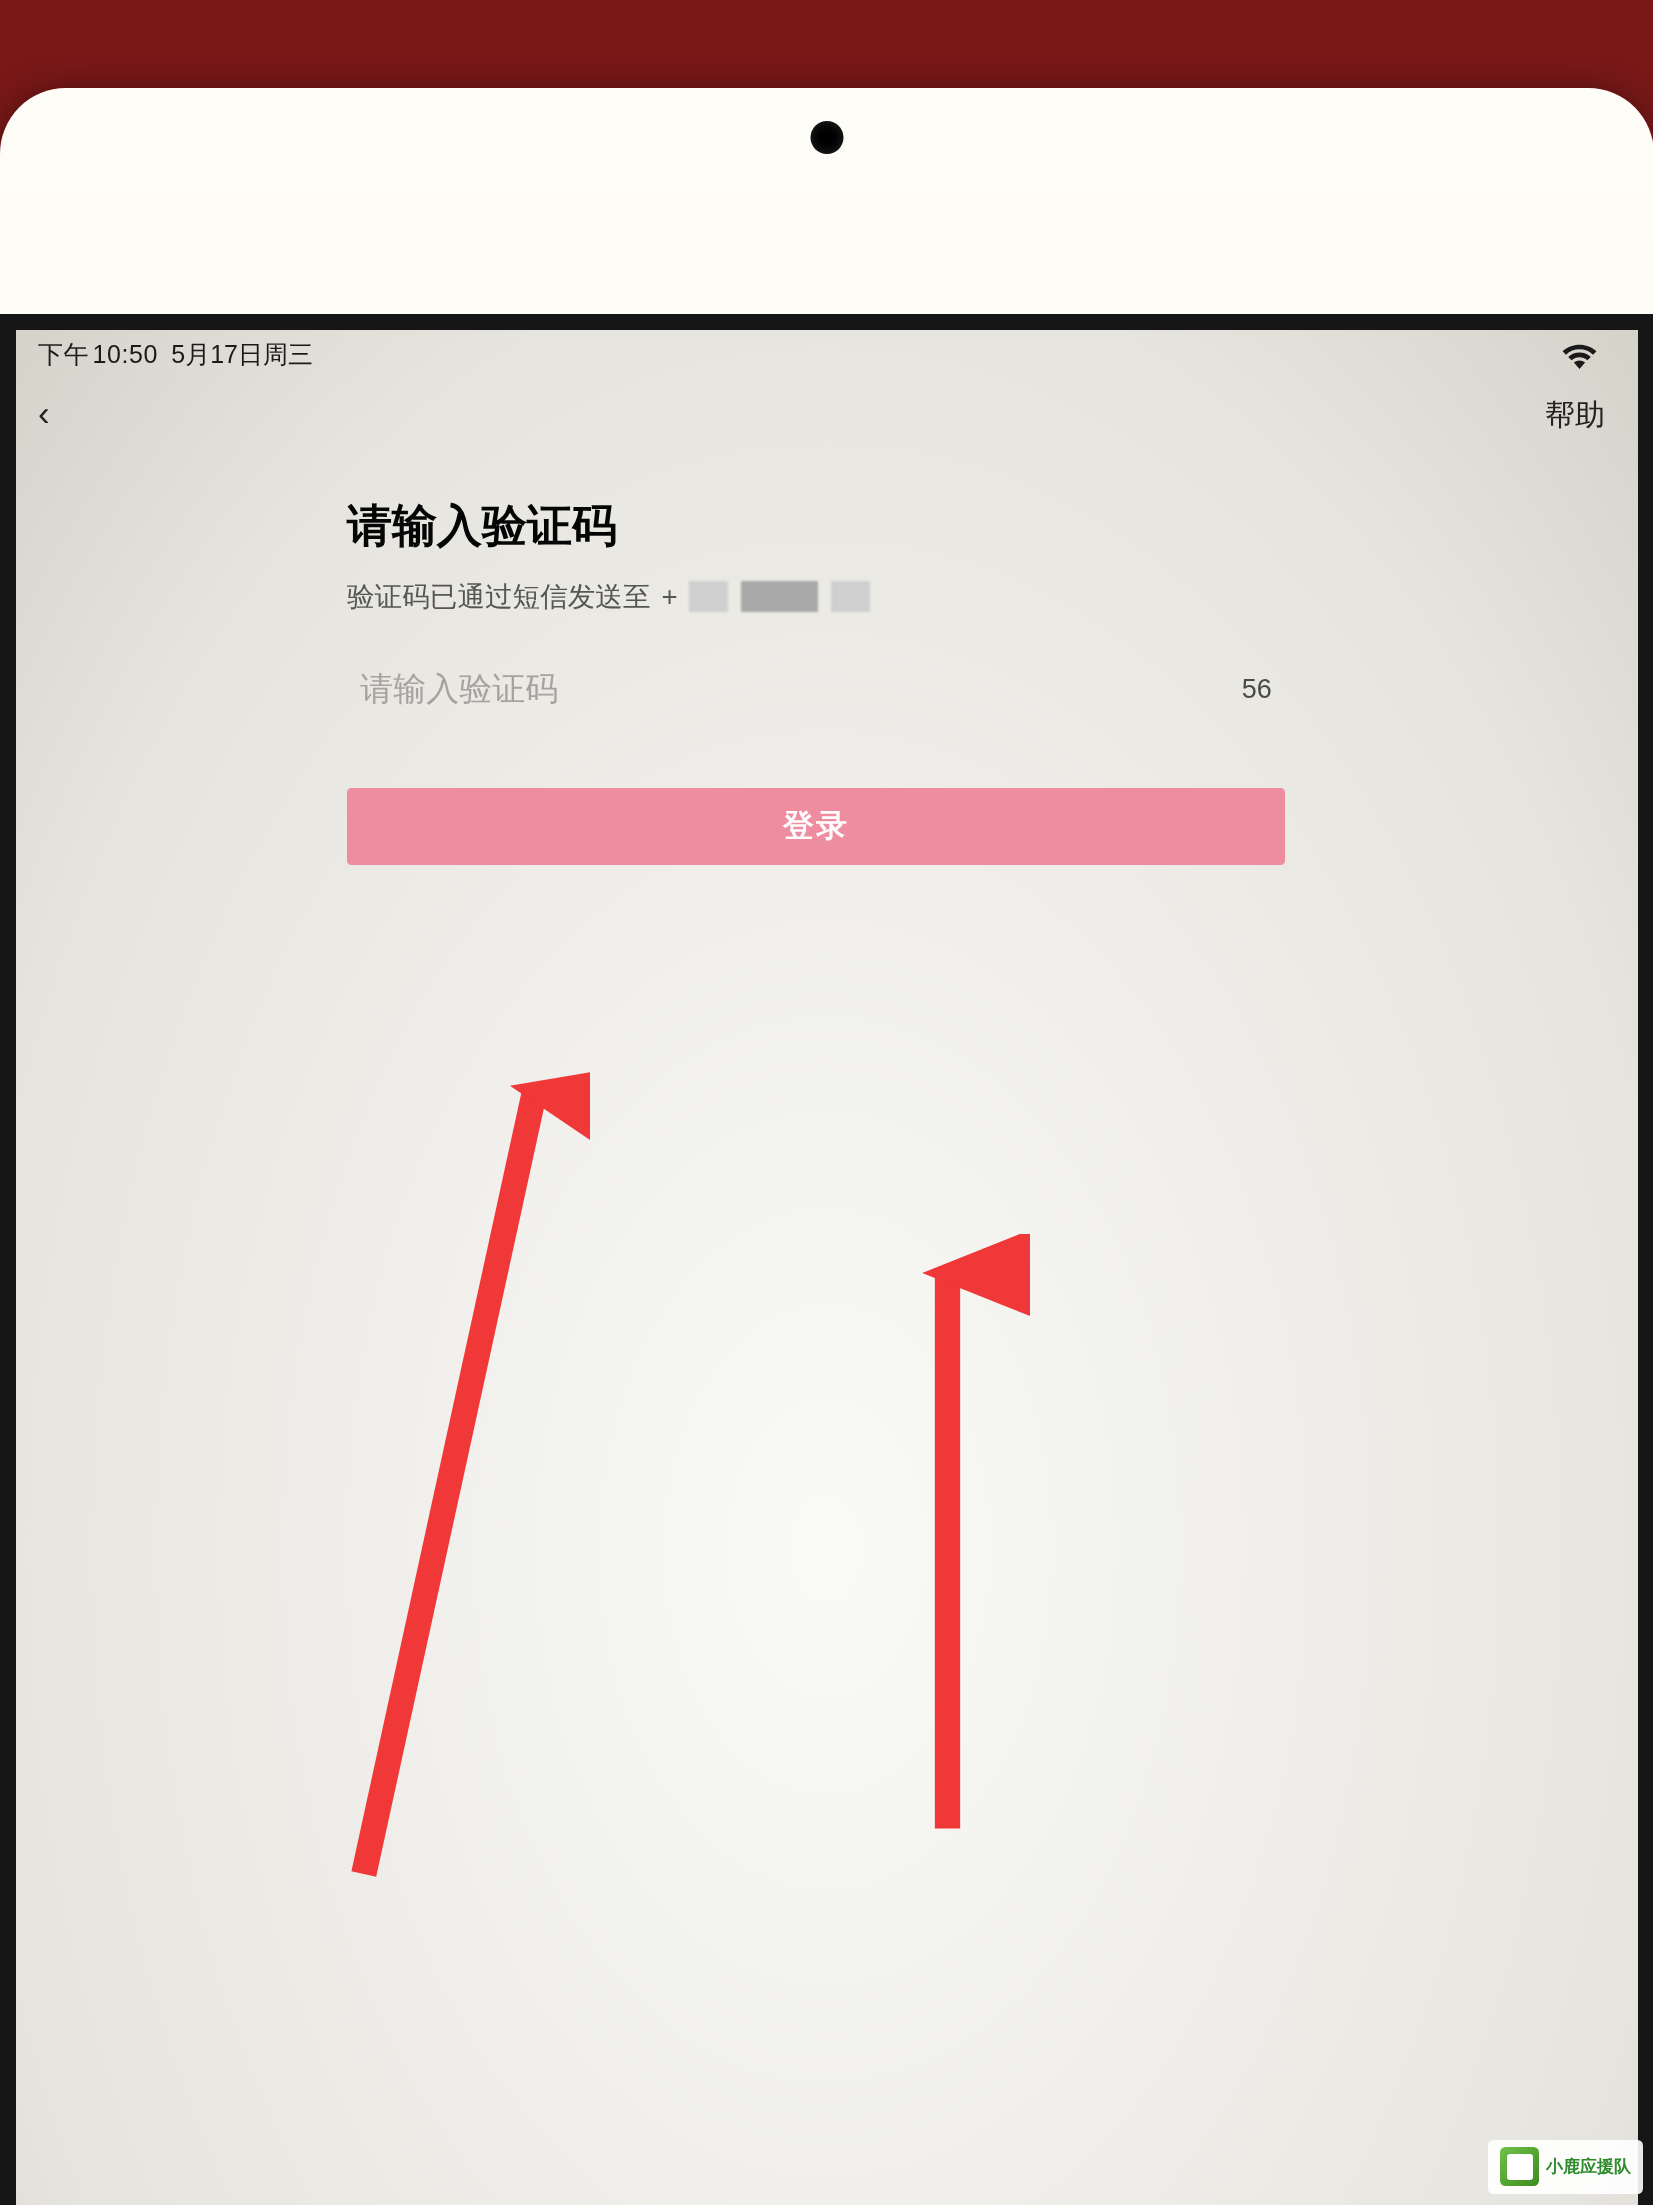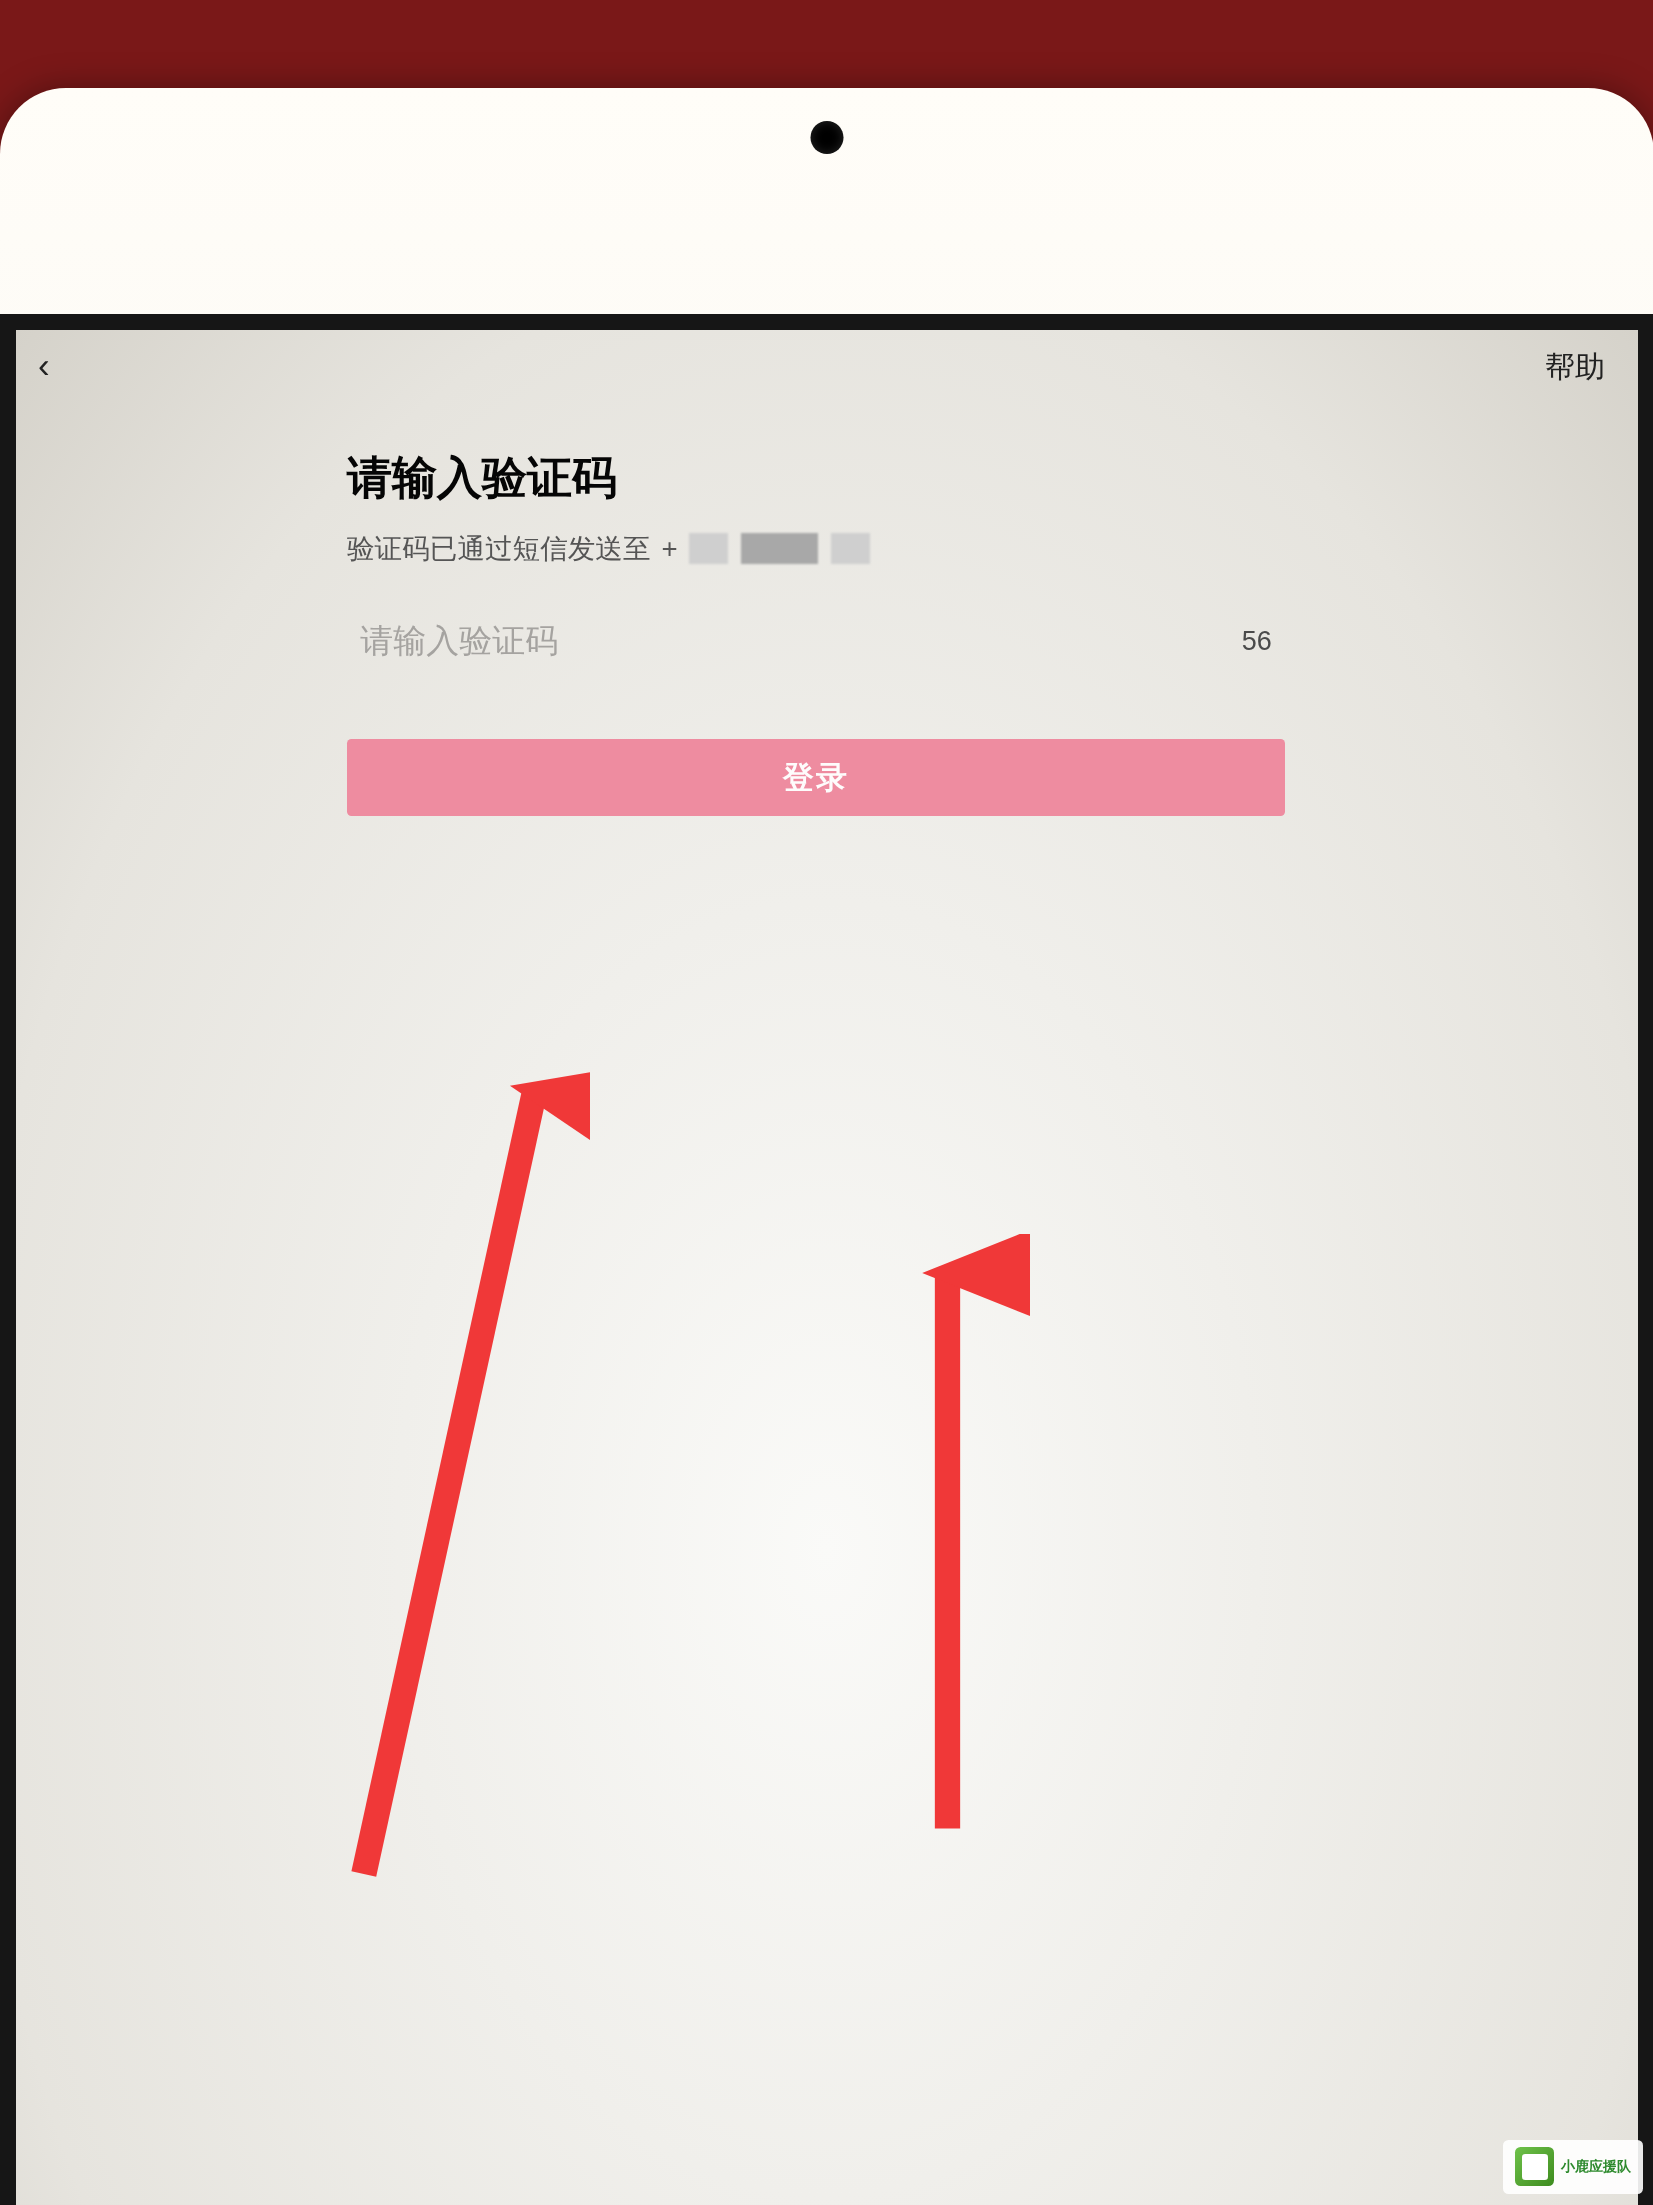--- a/index.html
+++ b/index.html
@@ -148,21 +148,21 @@
     .watermark {
       position: absolute;
       right: 11px;
       bottom: 11px;
       display: flex;
       align-items: center;
       gap: 6.6px;
       background: rgba(255,255,255,0.9);
       padding: 7.7px 12px;
       border-radius: 5.5px;
-      font-size: 14px;
+      font-size: 17px;
       color: #2d8a2d;
       font-weight: bold;
     }
     .watermark-icon {
       width: 39px; height: 39px;
       background: linear-gradient(135deg,#6fc24a,#3d8b1e);
       border-radius: 5.5px;
       position: relative;
     }
     .watermark-icon::after{
@@ -174,20 +174,30 @@
     }
   </style>
 </head>
 <body>
 
 <div class="device-frame"></div>
 <div class="camera"></div>
 
 <div class="screen">
 
+  <div class="status-bar">
+    <span class="status-time">下午</span>
+    <span class="status-time" style="margin-left:3.3px;">10:50</span>
+    <span class="status-date">5月17日周三</span>
+    <span class="wifi-icon">
+      <svg width="39" height="29" viewBox="0 0 24 18">
+        <path d="M12 18 L8.5 14 C10.5 12.2 13.5 12.2 15.5 14 Z M5 10.5 C8.8 6.9 15.2 6.9 19 10.5 L16.9 12.6 C14.2 10.1 9.8 10.1 7.1 12.6 Z M1.5 7 C7.2 1.5 16.8 1.5 22.5 7 L20.4 9.1 C15.8 4.7 8.2 4.7 3.6 9.1 Z" fill="#1a1a1a"></path>
+      </svg>
+    </span>
+  </div>
 
   <div class="nav-bar">
     <span class="back-chevron">‹</span>
     <span>帮助</span>
   </div>
 
   <div class="content">
     <h1 class="title">请输入验证码</h1>
 
     <div class="subtitle-row">

